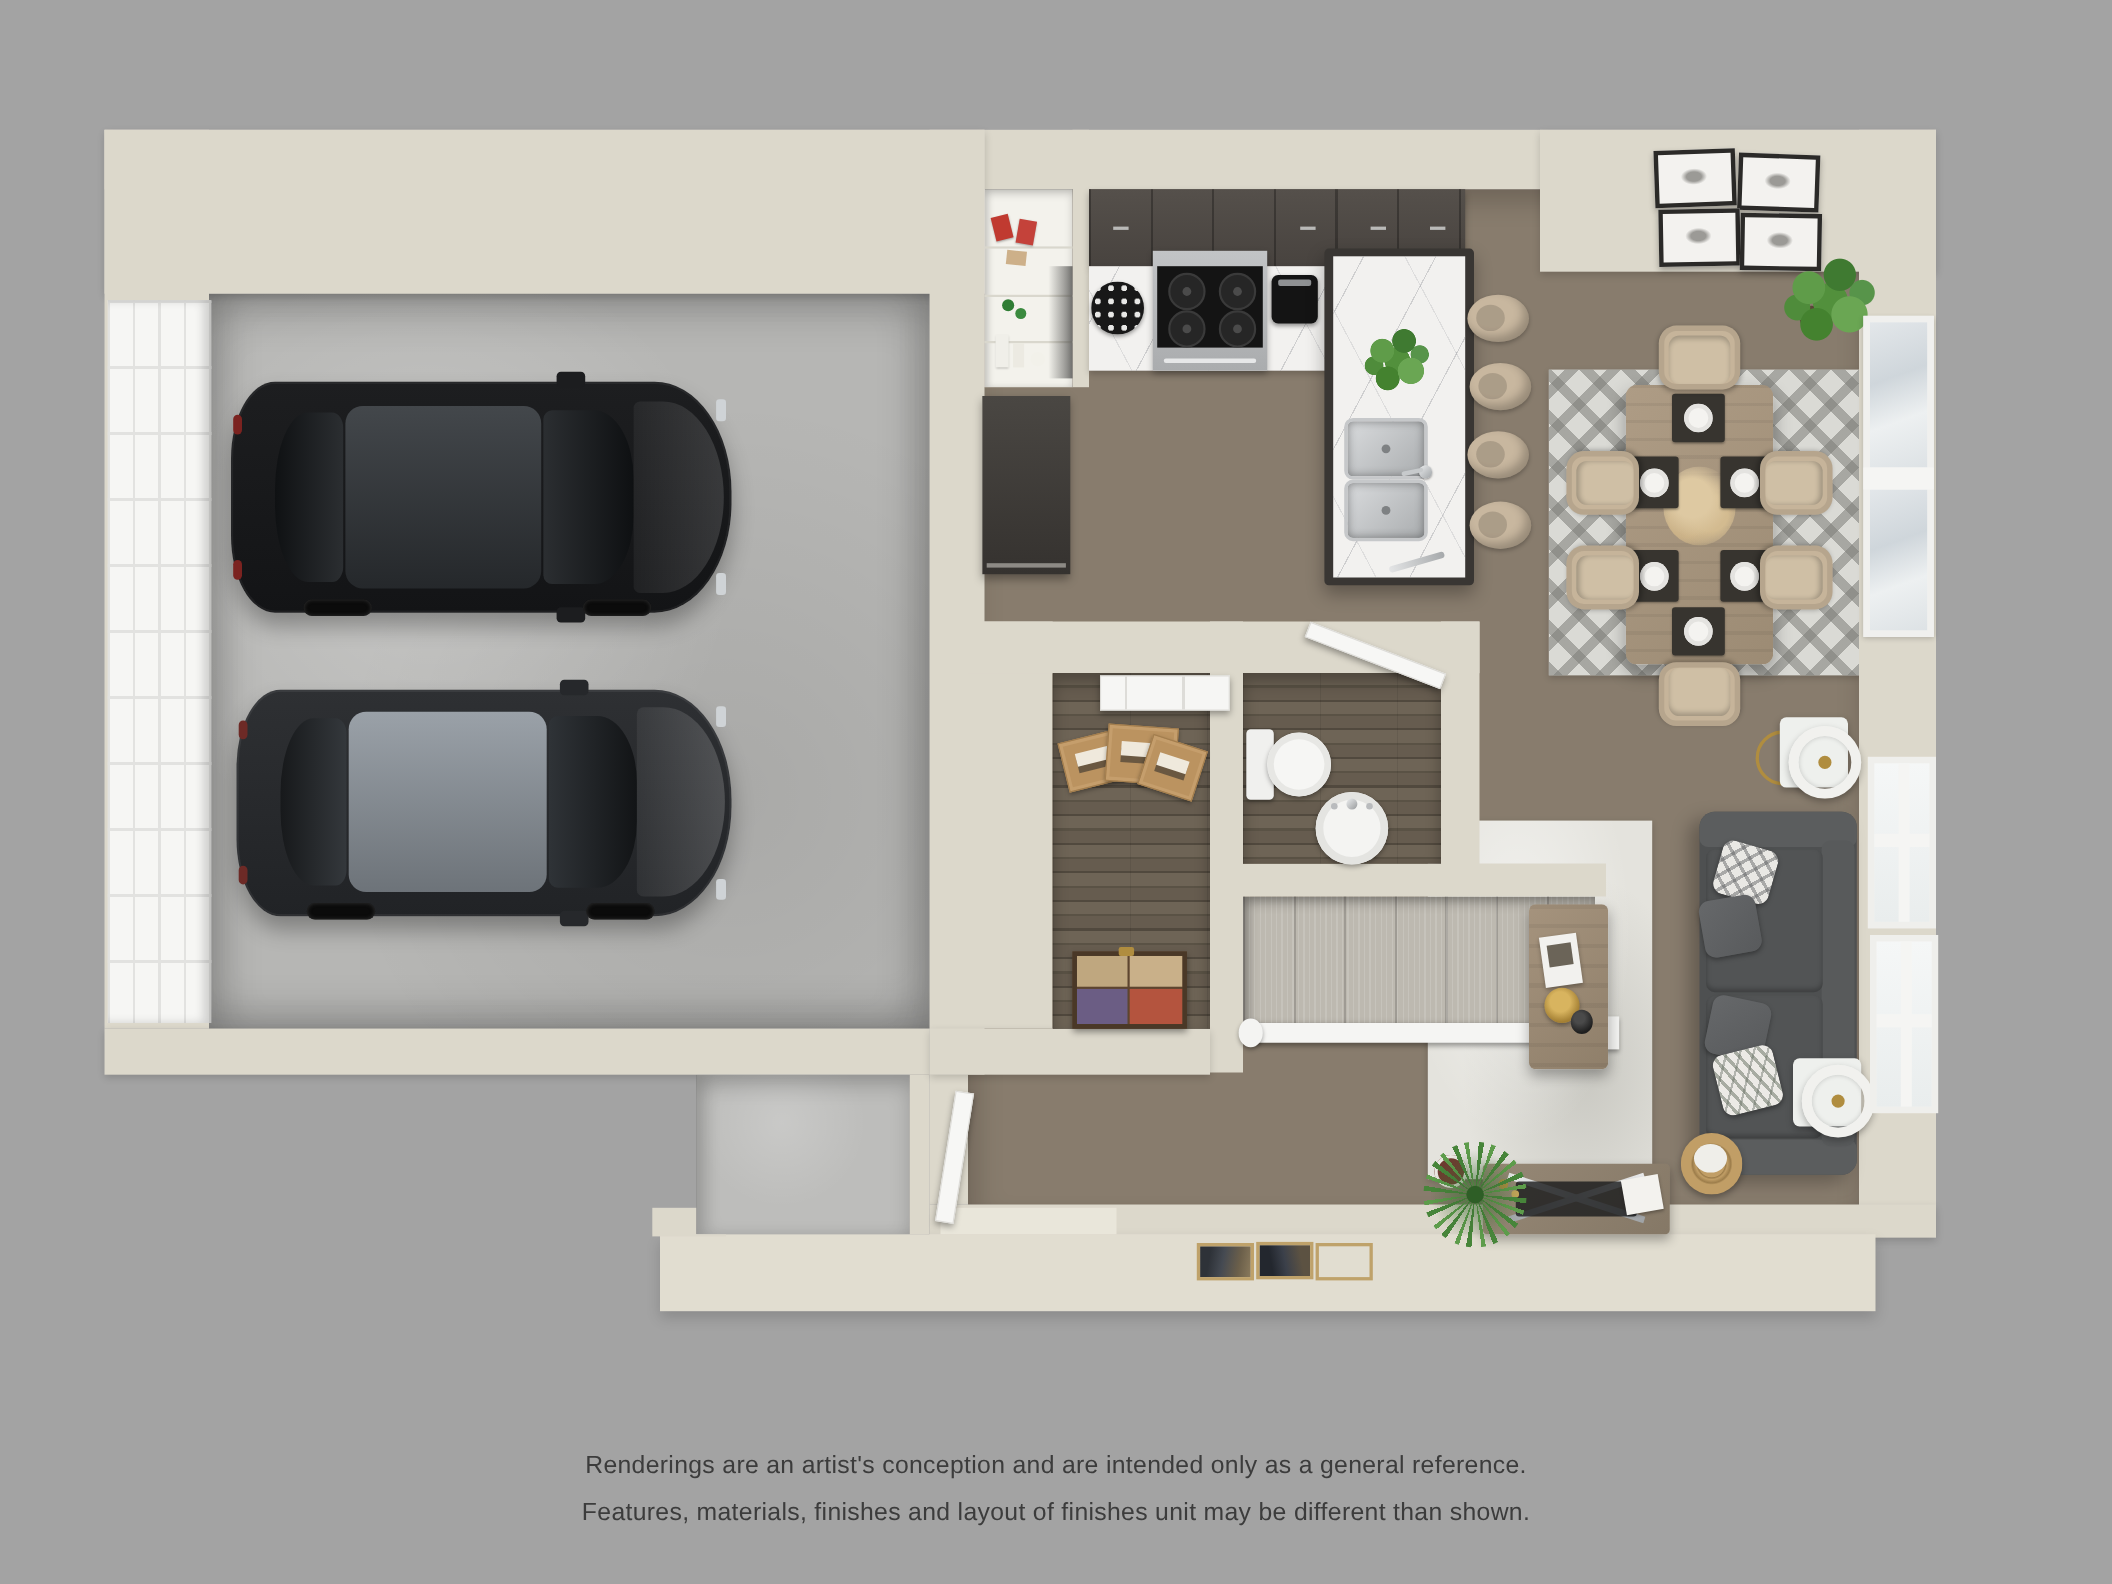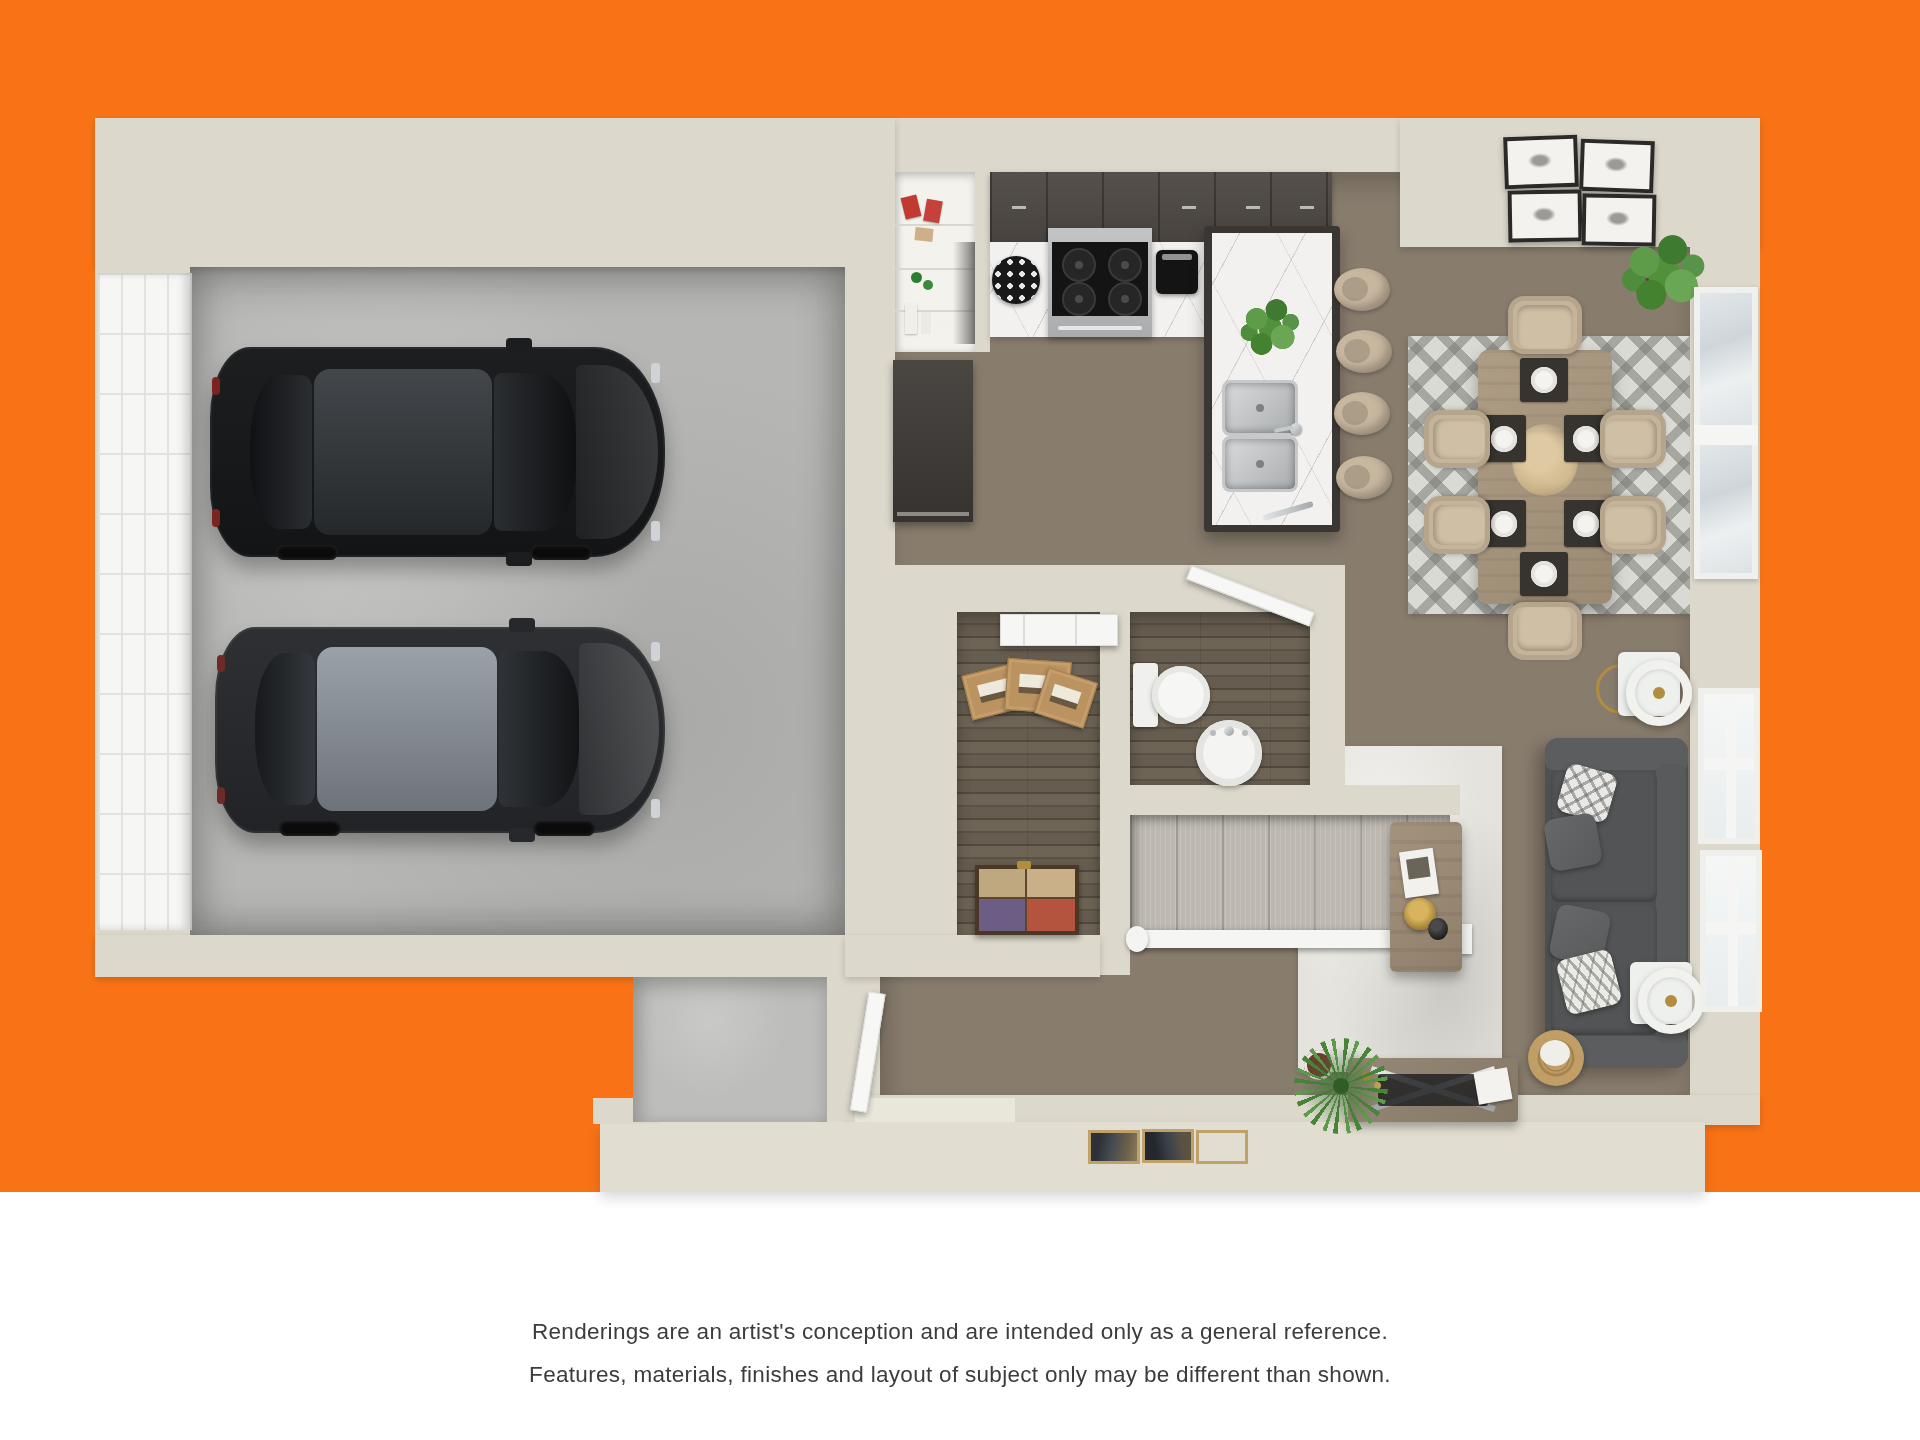--- a/index.html
+++ b/index.html
@@ -1,18 +1,18 @@
 <!DOCTYPE html>
 <html style="--wall: #dcd8cb; --apron: #e1ddd0; --wood: #887c6d; --wooddark: #645a4d; --concrete: #b6b6b4; --marble: #f2f1ef; --cabinet: #48433f; --carpet: #bdb9b0; --sofa: #4e5051; --tan: #c6b49a; --gold: #b08d3f; --cardboard: #bb9360; --plant: #4e8a3c; --glass: #dfe3e6; --textcolor: #3c3c3c;"><head>
 <meta charset="utf-8">
 <style>
   html,body{margin:0;padding:0;background:#fff;}
   body{width:1920px;height:1440px;position:relative;font-family:"Liberation Sans",sans-serif;overflow:hidden;}
   .abs{position:absolute;}
-  .scene{position:absolute;left:0;top:0;width:1920px;height:1192px;background:#f97316;}
+  .scene{position:absolute;left:0;top:0;width:1920px;height:1440px;background:#a3a3a3;}
 
   
   .wall{background:var(--wall,#dcd8cb);}
   .wall-sh{box-shadow:0 3px 7px rgba(0,0,0,.16);}
   .apron{background:var(--apron,#e1ddd0);}
   .wood{background:
       repeating-linear-gradient(90deg, rgba(0,0,0,.06) 0 1px, rgba(0,0,0,0) 1px 94px),
       linear-gradient(180deg, rgba(0,0,0,0) 0%, rgba(0,0,0,.10) 100%),
       repeating-linear-gradient(180deg,#978b7b 0 12px,#7e7466 12px 14px,#8b8071 14px 26px,#6f6557 26px 28px,#91postre 0 0) ,
       repeating-linear-gradient(180deg,#978b7b 0 12px,#7e7466 12px 14px,#8b8071 14px 26px,#6f6557 26px 28px);
@@ -343,16 +343,16 @@
     <div class="abs whitebar" style="left:28px;top:6px;width:10px;height:144px;"></div>
   </div>
   <div class="abs" style="left:1700px;top:850px;width:62px;height:162px;background:#f2f2f0;box-shadow:inset 0 0 0 6px #efefec;">
     <div class="abs brightpane" style="left:6px;top:6px;width:50px;height:150px;"></div>
     <div class="abs whitebar" style="left:6px;top:72px;width:50px;height:12px;"></div>
     <div class="abs whitebar" style="left:28px;top:6px;width:10px;height:150px;"></div>
   </div>
 
   <div class="disclaimer">
     <div>Renderings are an artist's conception and are intended only as a general reference.</div>
-    <div>Features, materials, finishes and layout of subject only may be different than shown.</div>
+    <div>Features, materials, finishes and layout of finishes unit may be different than shown.</div>
   </div>
 
 </div>
 
 </body></html>

